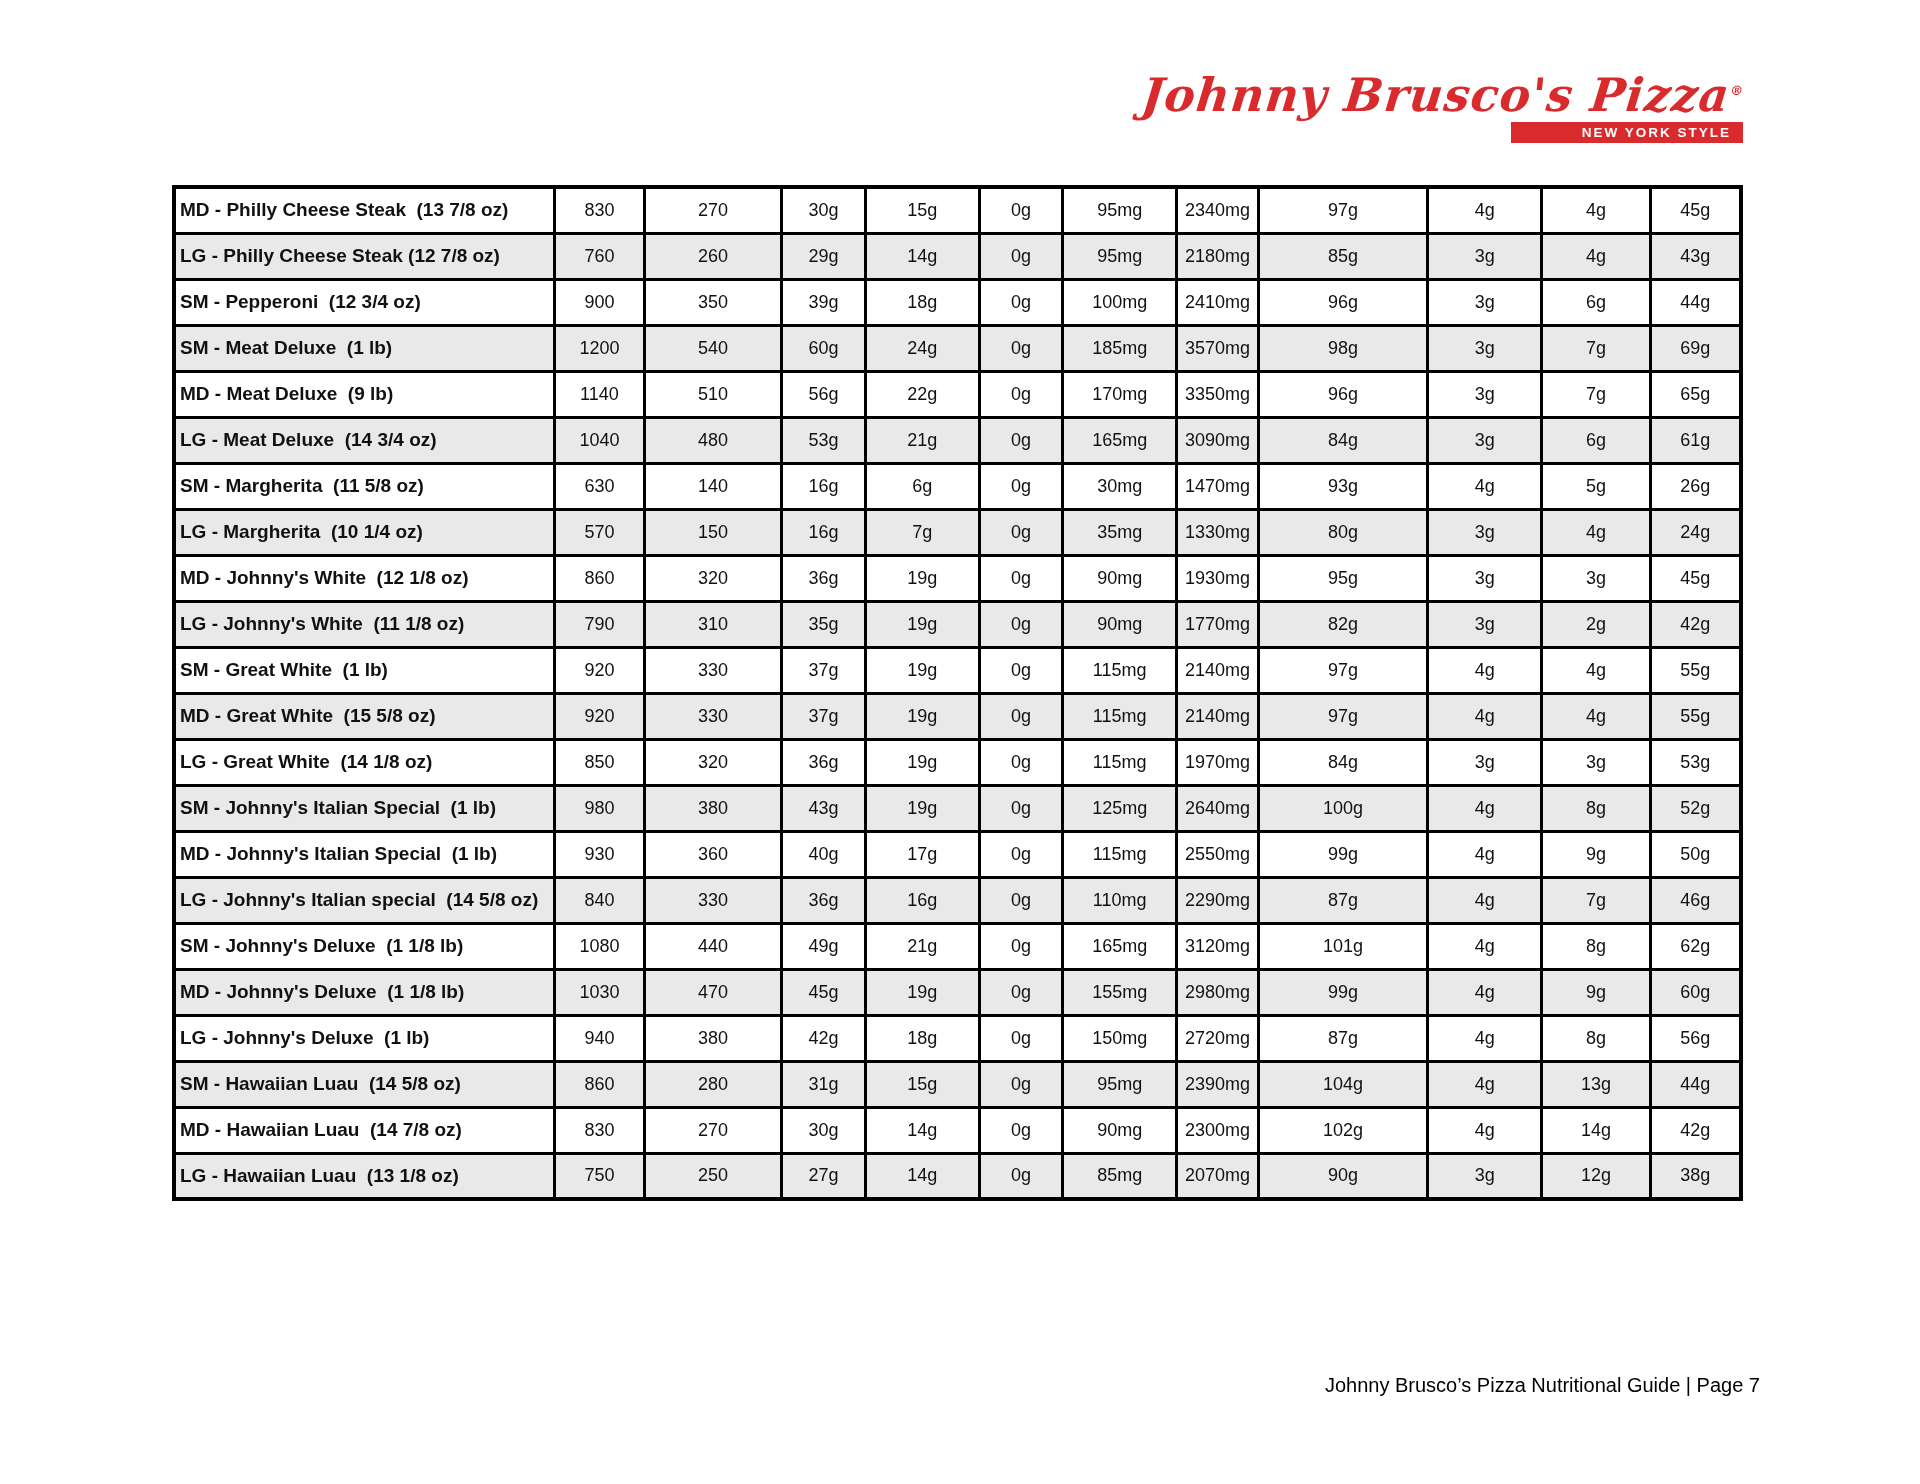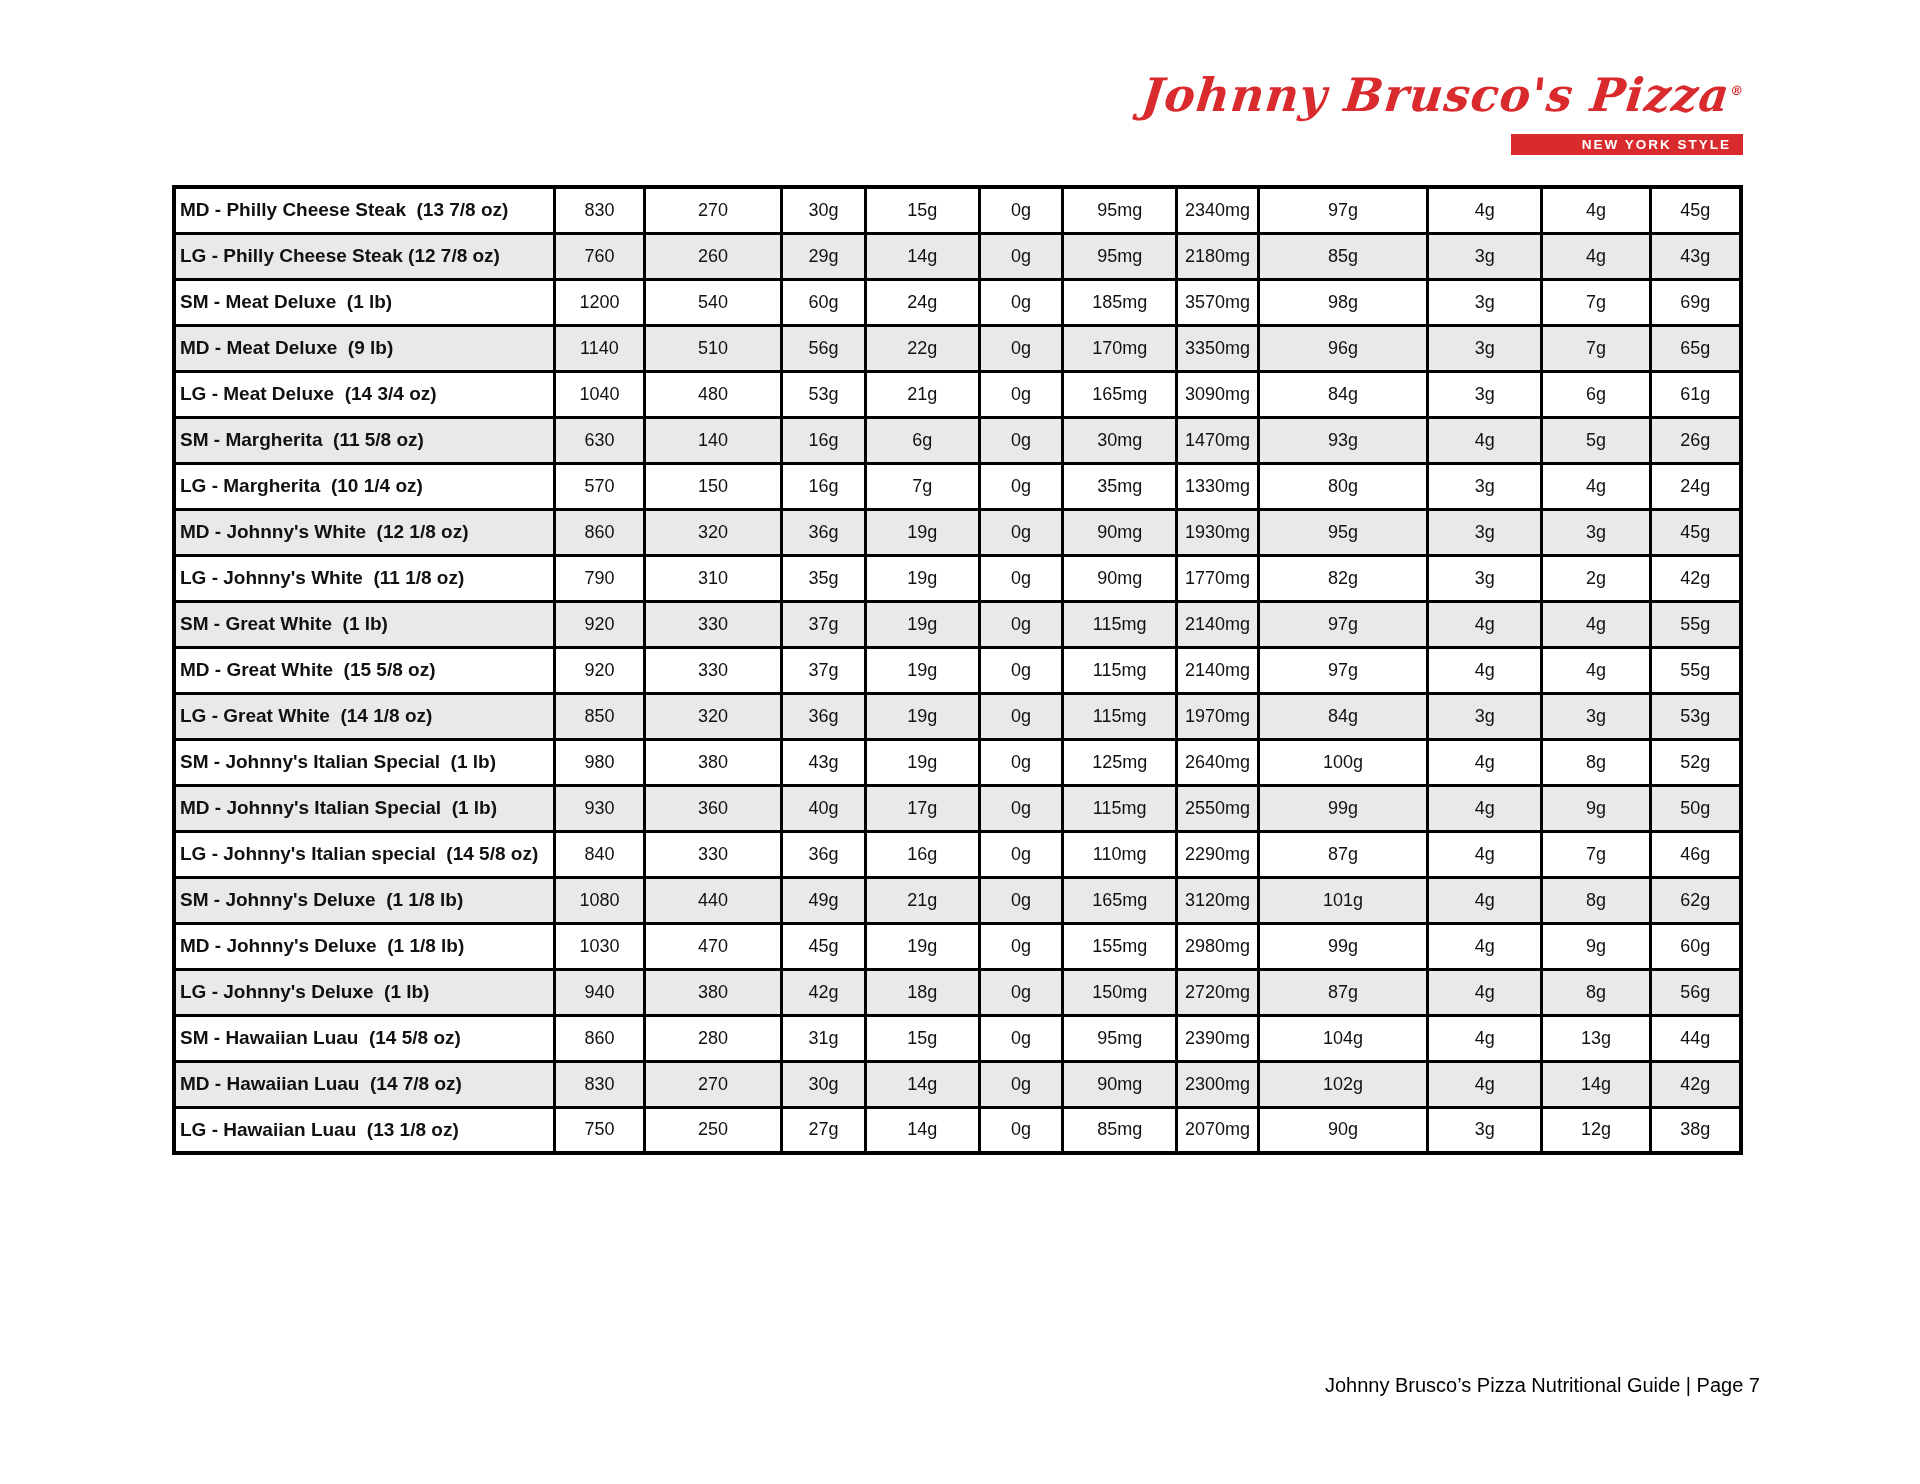--- a/index.html
+++ b/index.html
@@ -25,21 +25,21 @@
     white-space: nowrap;
   }
   .logo-script .reg {
     font-size: 13px;
     font-style: normal;
     vertical-align: super;
     letter-spacing: 0;
   }
   .logo-banner {
     display: inline-block;
-    margin-top: 16px;
+    margin-top: 4px;
     width: 232px;
     height: 21px;
     background: #d92a2d;
     color: #ffffff;
     font-family: "Liberation Sans", sans-serif;
     font-weight: bold;
     font-size: 13.5px;
     letter-spacing: 2px;
     text-align: right;
     padding-right: 12px;
@@ -134,20 +134,34 @@
         <td class="val">14g</td>
         <td class="val">0g</td>
         <td class="val">95mg</td>
         <td class="val">2180mg</td>
         <td class="val">85g</td>
         <td class="val">3g</td>
         <td class="val">4g</td>
         <td class="val">43g</td>
       </tr>
       <tr>
+        <td class="name">SM - Pepperoni  (12 3/4 oz)</td>
+        <td class="val">900</td>
+        <td class="val">350</td>
+        <td class="val">39g</td>
+        <td class="val">18g</td>
+        <td class="val">0g</td>
+        <td class="val">100mg</td>
+        <td class="val">2410mg</td>
+        <td class="val">96g</td>
+        <td class="val">3g</td>
+        <td class="val">6g</td>
+        <td class="val">44g</td>
+      </tr>
+      <tr>
         <td class="name">SM - Meat Deluxe  (1 lb)</td>
         <td class="val">1200</td>
         <td class="val">540</td>
         <td class="val">60g</td>
         <td class="val">24g</td>
         <td class="val">0g</td>
         <td class="val">185mg</td>
         <td class="val">3570mg</td>
         <td class="val">98g</td>
         <td class="val">3g</td>

